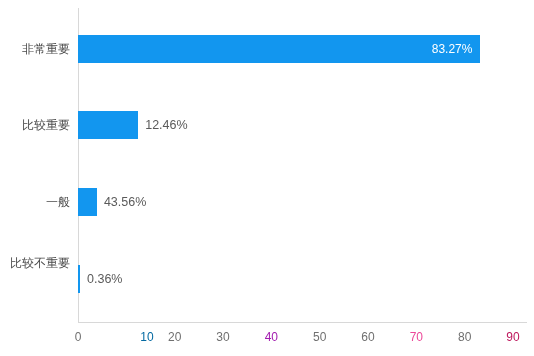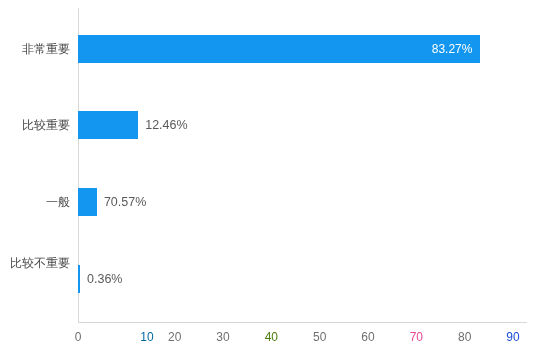--- a/index.html
+++ b/index.html
@@ -149,36 +149,36 @@
       </div>
     </div>
 
     <div class="bar-row r1">
       <div class="bar" style="width: 60.2233px; background: rgb(18, 150, 239);"></div>
       <span class="bar-value-outside">12.46%</span>
     </div>
 
     <div class="bar-row r2">
       <div class="bar" style="width: 18.8983px; background: rgb(18, 150, 239);"></div>
-      <span class="bar-value-outside">70.57%</span>
+      <span class="bar-value-outside">43.56%</span>
     </div>
 
     <div class="bar-row r3">
       <div class="bar" style="width: 2px; background: rgb(18, 150, 239);"></div>
       <span class="bar-value-outside">0.36%</span>
     </div>
 
   </div>
 
   <div id="xticks-host">
       <div class="xtick" style="left: 78px; color: rgb(112, 112, 112);">0</div>
       <div class="xtick" style="left: 131px; color: #0369a1; margin-left: 16px;">10</div>
       <div class="xtick" style="left: 174.667px; color: rgb(112, 112, 112);">20</div>
       <div class="xtick" style="left: 223px; color: rgb(112, 112, 112);">30</div>
-      <div class="xtick" style="left: 271.333px; color: #4d7c0f;">40</div>
+      <div class="xtick" style="left: 271.333px; color: #a21caf;">40</div>
       <div class="xtick" style="left: 319.667px; color: rgb(112, 112, 112);">50</div>
       <div class="xtick" style="left: 368px; color: rgb(112, 112, 112);">60</div>
       <div class="xtick" style="left: 416.333px; color: #ec4899;">70</div>
       <div class="xtick" style="left: 464.667px; color: rgb(112, 112, 112);">80</div>
-      <div class="xtick" style="left: 513px; color: #1d4ed8;">90</div>
+      <div class="xtick" style="left: 513px; color: #be185d;">90</div>
     </div>
 
 </div>
 
 </body></html>

